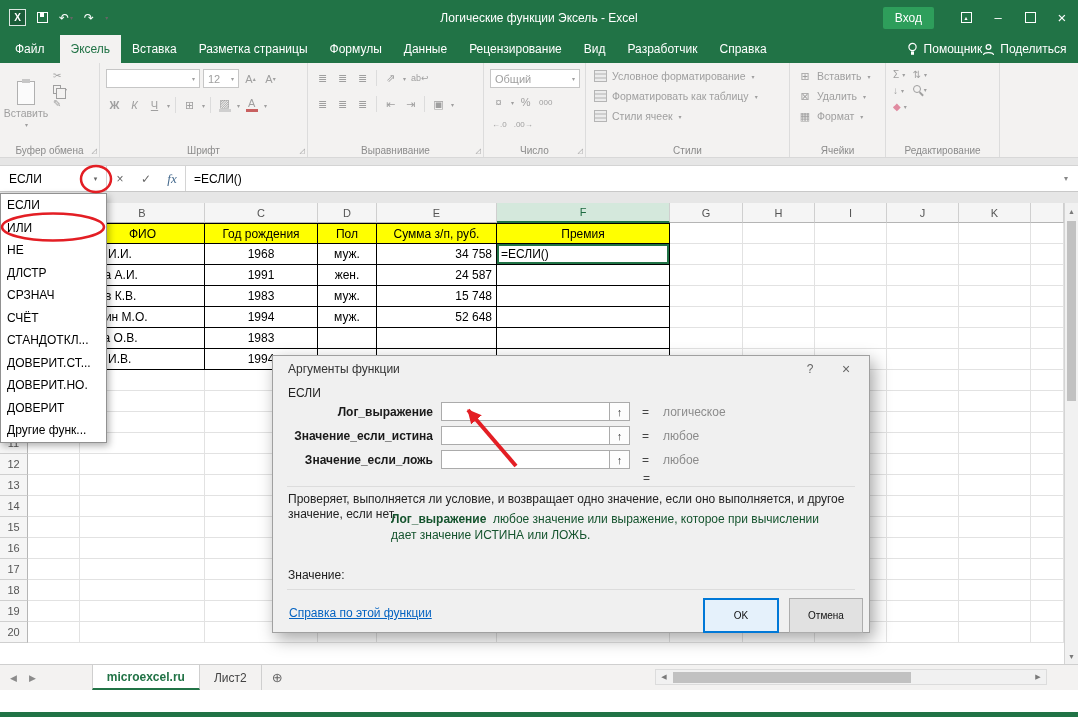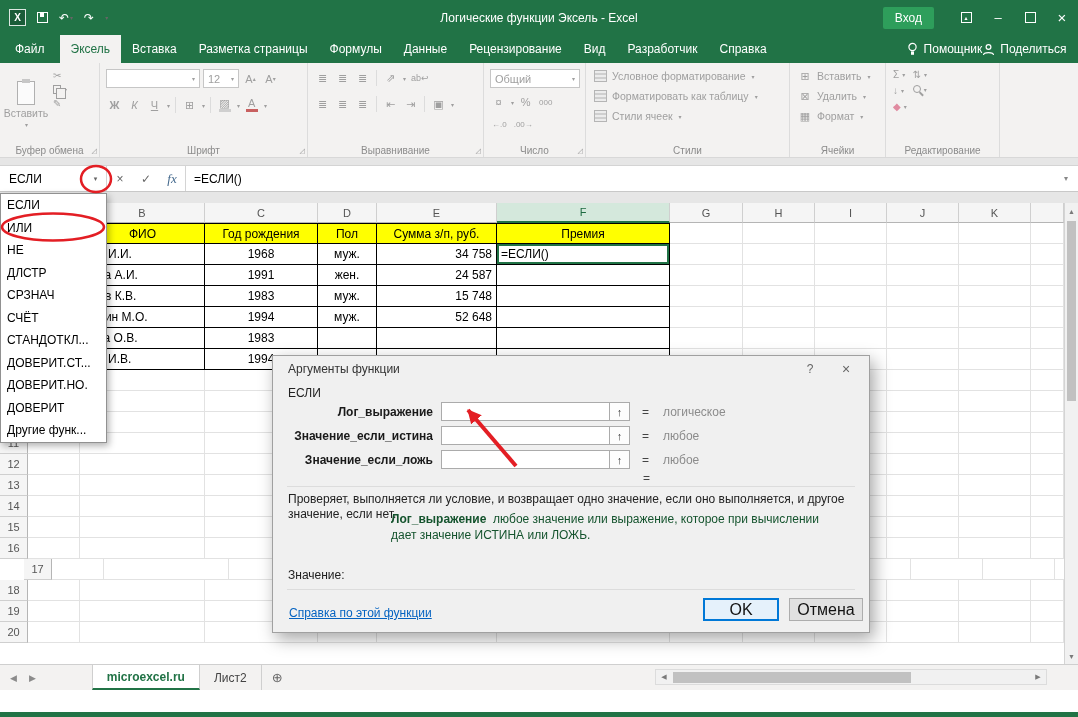--- a/index.html
+++ b/index.html
@@ -111,21 +111,21 @@
   .fld-input{width:169px;height:19px;border:1px solid #ababab;background:#fff;font-size:12px;padding:0 3px;font-family:"Liberation Sans","DejaVu Sans",sans-serif}
   .fld-collapse{width:20px;height:19px;border:1px solid #ababab;border-left:none;background:#fdfdfd;display:flex;align-items:center;justify-content:center;font-size:11px;color:#333}
   .fld-eq{margin-left:12px;color:#444}
   .fld-hint{margin-left:14px;color:#8c8c8c}
   .dlg-eq-lone{position:absolute;left:370px;top:115px;color:#444}
   .dlg-hr{position:absolute;left:14px;right:14px;height:1px;background:#dcdcdc}
   .dlg-desc{position:absolute;left:15px;right:18px;top:136px;line-height:15px;color:#222}
   .dlg-arghelp{position:absolute;left:118px;right:30px;top:155px;line-height:16px;color:#14532d}
   .dlg-value{position:absolute;left:15px;top:212px;color:#222}
   .dlg-link{position:absolute;left:16px;top:250px;color:#0563c1;text-decoration:underline}
-  .btn{position:absolute;top:242px;height:23px;background:#e1e1e1;border:1px solid #adadad;display:flex;align-items:center;justify-content:center;font-size:16px;color:#111}
+  .btn{position:absolute;top:242px;height:35px;background:#e1e1e1;border:1px solid #adadad;display:flex;align-items:center;justify-content:center;font-size:10px;color:#111}
   .btn.ok{left:430px;width:76px;border:2px solid #0078d7;background:#e5f1fb}
   .btn.cancel{left:516px;width:74px}
 
   
   .sheetbar{position:absolute;left:0;top:664px;width:1078px;height:26px;background:#f3f2f1;border-top:1px solid #cfcfcf;display:flex;align-items:stretch;font-size:12px;color:#444}
   .snav{display:flex;align-items:center;gap:12px;padding:0 10px;color:#8b8b8b;font-size:9px}
   .stab{display:flex;align-items:center;padding:0 14px;border-right:1px solid #cfcfcf;white-space:nowrap}
   .stab.first{margin-left:46px;border-left:1px solid #cfcfcf}
   .stab.active{background:#fff;color:#217346;font-weight:bold;border-bottom:2px solid #217346}
   .addsheet{display:flex;align-items:center;padding:0 10px;color:#666;font-size:13px}
@@ -656,21 +656,21 @@
         <div class="cell" style="width: 120px;"></div>
         <div class="cell" style="width: 173px;"></div>
         <div class="cell" style="width: 73px;"></div>
         <div class="cell" style="width: 72px;"></div>
         <div class="cell" style="width: 72px;"></div>
         <div class="cell" style="width: 72px;"></div>
         <div class="cell" style="width: 72px;"></div>
         <div class="cell" style="width: 33px;"></div>
       </div>
       <div class="grow">
-        <div class="rowhdr" style="width: 28px; margin-left: 24px;">17</div>
+        <div class="rowhdr" style="width: 28px;">17</div>
         <div class="cell" style="width: 52px;"></div>
         <div class="cell" style="width: 125px;"></div>
         <div class="cell" style="width: 113px;"></div>
         <div class="cell" style="width: 59px;"></div>
         <div class="cell" style="width: 120px;"></div>
         <div class="cell" style="width: 173px;"></div>
         <div class="cell" style="width: 73px;"></div>
         <div class="cell" style="width: 72px;"></div>
         <div class="cell" style="width: 72px;"></div>
         <div class="cell" style="width: 72px;"></div>

